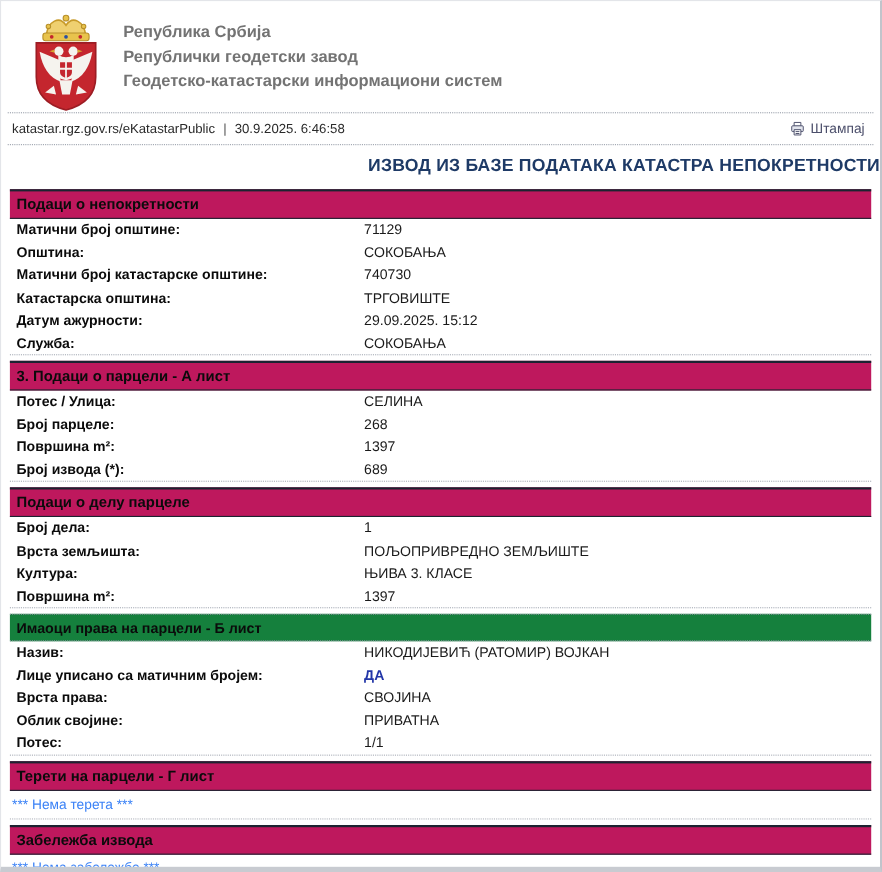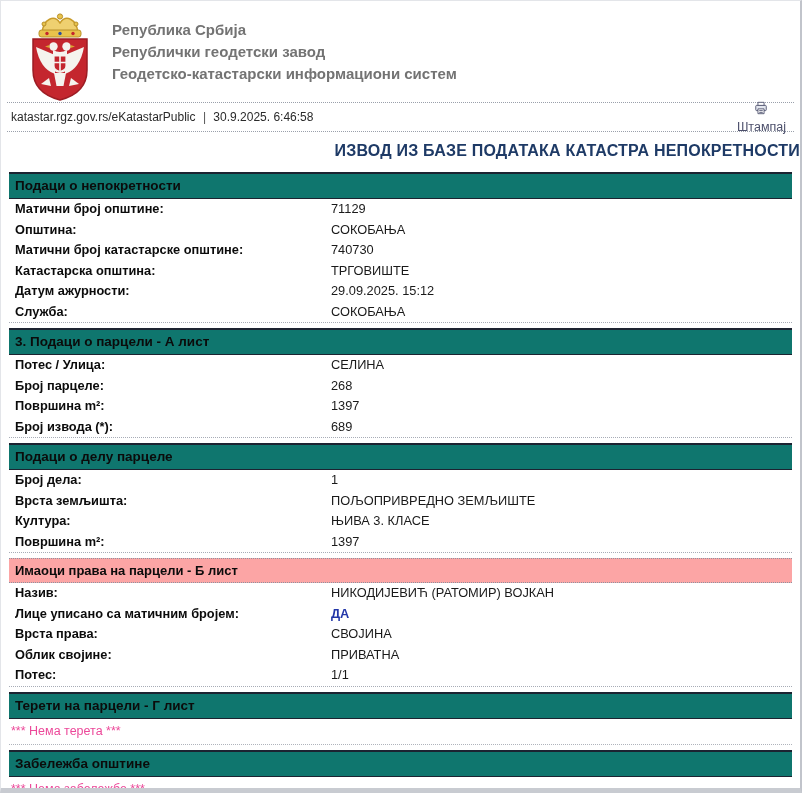--- a/index.html
+++ b/index.html
@@ -19,42 +19,42 @@
   .coa { flex:0 0 70px; }
   .org { margin-left:17px; padding-top:9px; color:#737373; font-weight:bold;
          font-size:15px; line-height:22px; }
   
   .sep-dotted { border-top:1px dotted #9aa0ab; margin:0 6px; height:0; }
   .toolbar { display:flex; justify-content:space-between; align-items:center;
              padding:5px 14px 5px 10px; height:28px; }
   .urlline { font-size:12px; color:#2a2a2a; }
   .urlline .pipe { margin:0 4px; color:#555; }
   .print-btn { display:flex; align-items:center; gap:5px; color:#4c4f6b;
-               font-size:12.5px; text-decoration:none; cursor:pointer;flex-direction:column; }
+               font-size:12.5px; text-decoration:none; cursor:pointer; }
   .print-btn svg { display:block; }
   
   .doc-title { text-align:right; color:#1e3a66; font-weight:bold;
                font-size:16px; margin:10px 0 12px; letter-spacing:.2px; }
   
   .sections { padding:0 8px; }
   .section { margin-bottom:5px; border-bottom:1px dotted #a7acb6; }
   .section.no-dot { border-bottom:none; }
   .section-header { display:flex; align-items:center; padding:4px 0 5px 6px; }
-  .section-header.main { background:#0f766e; border-top:2px solid #1c2331;
+  .section-header.main { background:#be185d; border-top:2px solid #1c2331;
                          border-bottom:1px solid #1c2331; }
-  .section-header.sub  { background:#fca5a5; border-top:1px dotted #8d93a0;
+  .section-header.sub  { background:#15803d; border-top:1px dotted #8d93a0;
                          border-bottom:1px dotted #8d93a0; padding:4px 0 4px 6px; }
   .section-title { font-size:13.5px; font-weight:bold; color:#0b0b0b; flex:0 0 296px; }
   .section-header.sub .section-title { font-size:13px; }
   .uuid { color:#c6cad3; font-size:13.5px; font-weight:bold; }
   .row { display:flex; padding:3px 0 3.5px 6px; font-size:12.8px; line-height:14px; }
   .row .label { flex:0 0 316px; font-weight:bold; color:#0b0b0b; }
   .row .value { color:#1a1a1a; }
   .row .value.link { color:#2236a8; font-weight:bold; cursor:pointer; }
-  .note { font-size:12.5px; color:#ec4899; padding:5px 0 6px 2px;
+  .note { font-size:12.5px; color:#3b82f6; padding:5px 0 6px 2px;
           border-bottom:1px dotted #b0b4bc; }
 </style>
 </head>
 <body>
 
 <div class="page">
 
   <div class="header">
     <div class="coa">
       <svg viewBox="0 0 70 92" width="70" height="92" aria-hidden="true">
@@ -215,19 +215,19 @@
         </div>
       </section>
       <section class="section has-notes no-dot">
         <div class="section-header main">
           <span class="section-title">Терети на парцели - Г лист</span>
         </div>
         <div class="note">*** Нема терета ***</div>
       </section>
       <section class="section has-notes no-dot">
         <div class="section-header main">
-          <span class="section-title">Забележба општине</span>
+          <span class="section-title">Забележба извода</span>
         </div>
         <div class="note">*** Нема забележбе ***</div>
       </section>
     </div>
 
 </div>
 
 </body></html>

